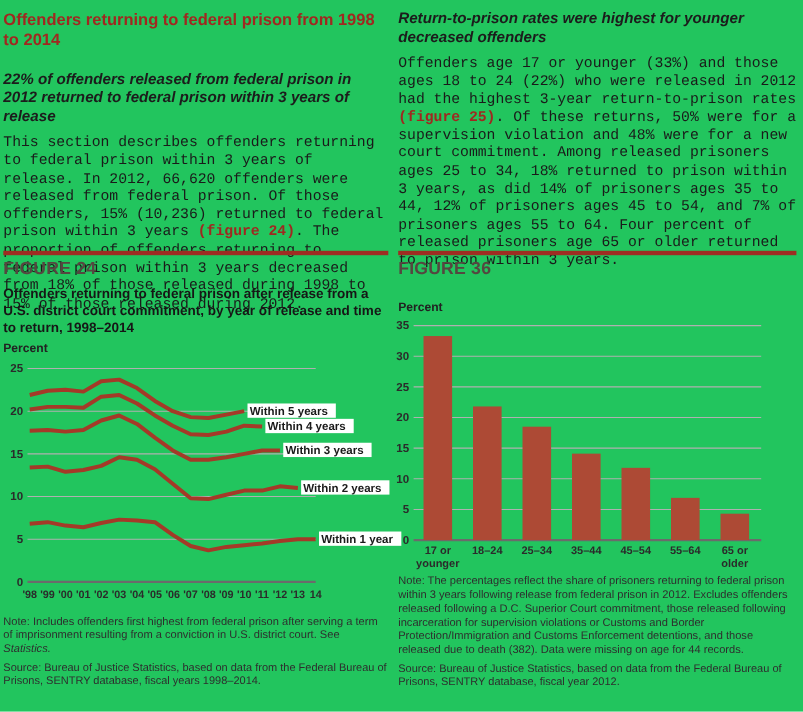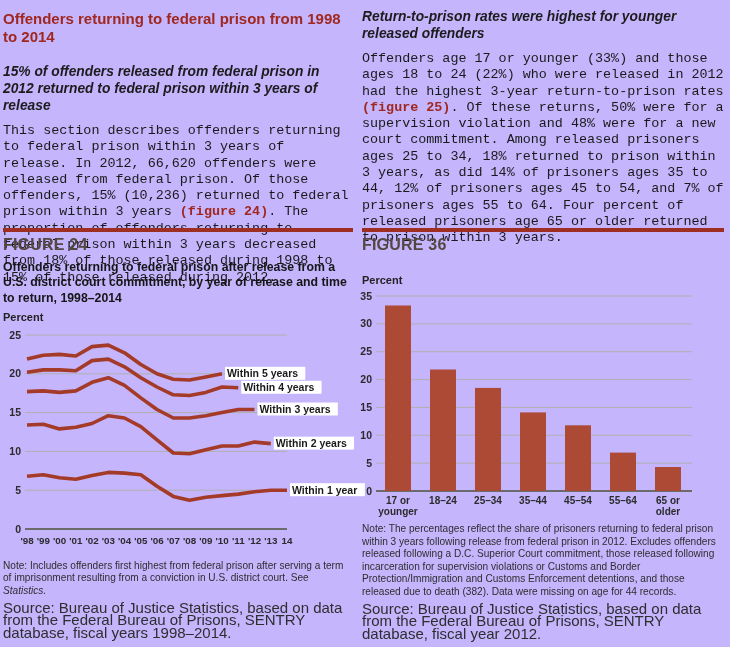--- a/index.html
+++ b/index.html
@@ -1,44 +1,44 @@
 <!DOCTYPE html>
 <html><head>
 <meta charset="utf-8">
 <style>
   html,body{margin:0;padding:0;background:#ffffff;}
-  .page{position:relative;width:730px;height:647px;background:#c4b5fd;overflow:hidden;
+  .page{position:relative;width:730px;height:647px;background:#22c55e;overflow:hidden;
         font-family:"Liberation Sans",sans-serif;color:#1c1c1c;}
   .col{position:absolute;top:0;height:647px;}
   .col-left{left:3px;width:350px;}
   .col-right{left:362px;width:362px;}
   h1.section-head{margin:10px 0 0 0;font-size:15px;line-height:18px;font-weight:700;color:#a02820;}
   h2.subhead{margin:17px 0 0 0;font-size:13.8px;line-height:17px;font-weight:700;font-style:italic;color:#1c1c1c;}
   .col-right h2.subhead{margin-top:8px;}
   p.body{margin:9px 0 0 0;font-family:Liberation Mono, monospace;font-size:13.4px;line-height:16.3px;color:#1a1a1a;}
   .figref{color:#a02820;font-weight:700;}
   .figure{position:absolute;top:228px;left:0;right:0;}
   .figrule{height:4px;background:#9e2d22;}
   .figlabel{margin-top:4px;font-size:16px;font-weight:700;color:#554740;letter-spacing:.2px;}
   .figtitle{margin-top:6px;font-size:12.3px;line-height:15.3px;font-weight:700;color:#161616;}
   .unit{margin-top:5px;font-size:11px;font-weight:700;color:#222;}
   .unit.pushed{margin-top:20px;}
   .chart{display:block;overflow:visible;}
   p.note{margin:5px 0 0 0;font-size:10.1px;line-height:12.6px;color:#2e2e2e;}
   p.note em{font-style:italic;}
-  p.source{margin:4px 0 0 0;font-size:15px;line-height:12.6px;color:#2e2e2e;}
+  p.source{margin:4px 0 0 0;font-size:10px;line-height:12.6px;color:#2e2e2e;}
 </style>
 </head>
 <body>
 
 <div class="page">
 
   <div class="col col-left">
     <h1 class="section-head">Offenders returning to federal prison from 1998 to 2014</h1>
-    <h2 class="subhead">15% of offenders released from federal prison in 2012 returned to federal prison within 3 years of release</h2>
+    <h2 class="subhead">22% of offenders released from federal prison in 2012 returned to federal prison within 3 years of release</h2>
     <p class="body"><span>This section describes offenders returning to federal prison within 3 years of release. In 2012, 66,620 offenders were released from federal prison. Of those offenders, 15% (10,236) returned to federal prison within 3 years </span><span class="figref">(figure 24)</span><span>. The proportion of offenders returning to federal prison within 3 years decreased from 18% of those released during 1998 to 15% of those released during 2012.</span></p>
 
     <div class="figure">
       <div class="figrule"></div>
       <div class="figlabel">FIGURE 24</div>
       <div class="figtitle">Offenders returning to federal prison after release from a U.S. district court commitment, by year of release and time to return, 1998–2014</div>
       <div class="unit">Percent</div>
       <svg class="chart" width="356" height="232">
           <line x1="22" x2="284" y1="206" y2="206" stroke="#6b6b6b" stroke-width="2"></line>
           <text x="18" y="209.5" text-anchor="end" font-size="10.5" font-weight="700" fill="#2b2b2b">0</text>
@@ -84,21 +84,21 @@
           <text x="272.75" y="124.14" font-size="10.5" font-weight="700" fill="#1a1a1a">Within 2 years</text>
           <rect x="287" y="160.2" width="74.85000000000001" height="13" fill="#ffffff"></rect>
           <text x="289" y="170.7" font-size="10.5" font-weight="700" fill="#1a1a1a">Within 1 year</text>
         </svg>
       <p class="note"><span>Note: Includes offenders first highest from federal prison after serving a term of imprisonment resulting from a conviction in U.S. district court. See </span><em>Statistics.</em></p>
       <p class="source">Source: Bureau of Justice Statistics, based on data from the Federal Bureau of Prisons, SENTRY database, fiscal years 1998–2014.</p>
     </div>
   </div>
 
   <div class="col col-right">
-    <h2 class="subhead">Return-to-prison rates were highest for younger released offenders</h2>
+    <h2 class="subhead">Return-to-prison rates were highest for younger decreased offenders</h2>
     <p class="body"><span>Offenders age 17 or younger (33%) and those ages 18 to 24 (22%) who were released in 2012 had the highest 3-year return-to-prison rates </span><span class="figref">(figure 25)</span><span>. Of these returns, 50% were for a supervision violation and 48% were for a new court commitment. Among released prisoners ages 25 to 34, 18% returned to prison within 3 years, as did 14% of prisoners ages 35 to 44, 12% of prisoners ages 45 to 54, and 7% of prisoners ages 55 to 64. Four percent of released prisoners age 65 or older returned to prison within 3 years.</span></p>
 
     <div class="figure">
       <div class="figrule"></div>
       <div class="figlabel">FIGURE 36</div>
       <div class="unit pushed">Percent</div>
       <svg class="chart" width="352" height="232">
           <line x1="14" x2="330" y1="205" y2="205" stroke="#6b6b6b" stroke-width="2"></line>
           <text x="10" y="208.5" text-anchor="end" font-size="10.5" font-weight="700" fill="#2b2b2b">0</text>
           <line x1="14" x2="330" y1="177.14285714285714" y2="177.14285714285714" stroke="#b0b0b0" stroke-width="1"></line>

